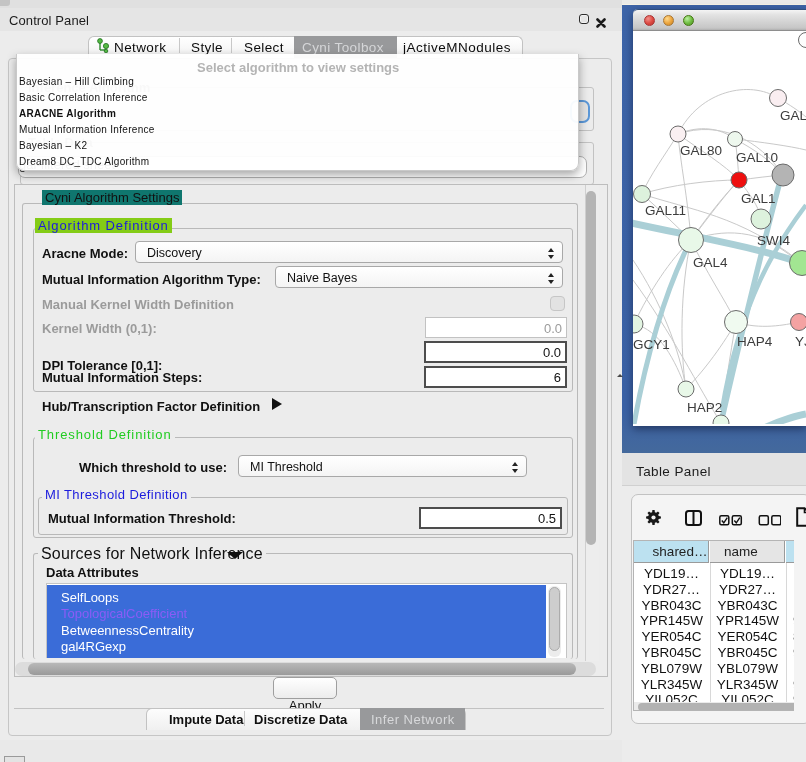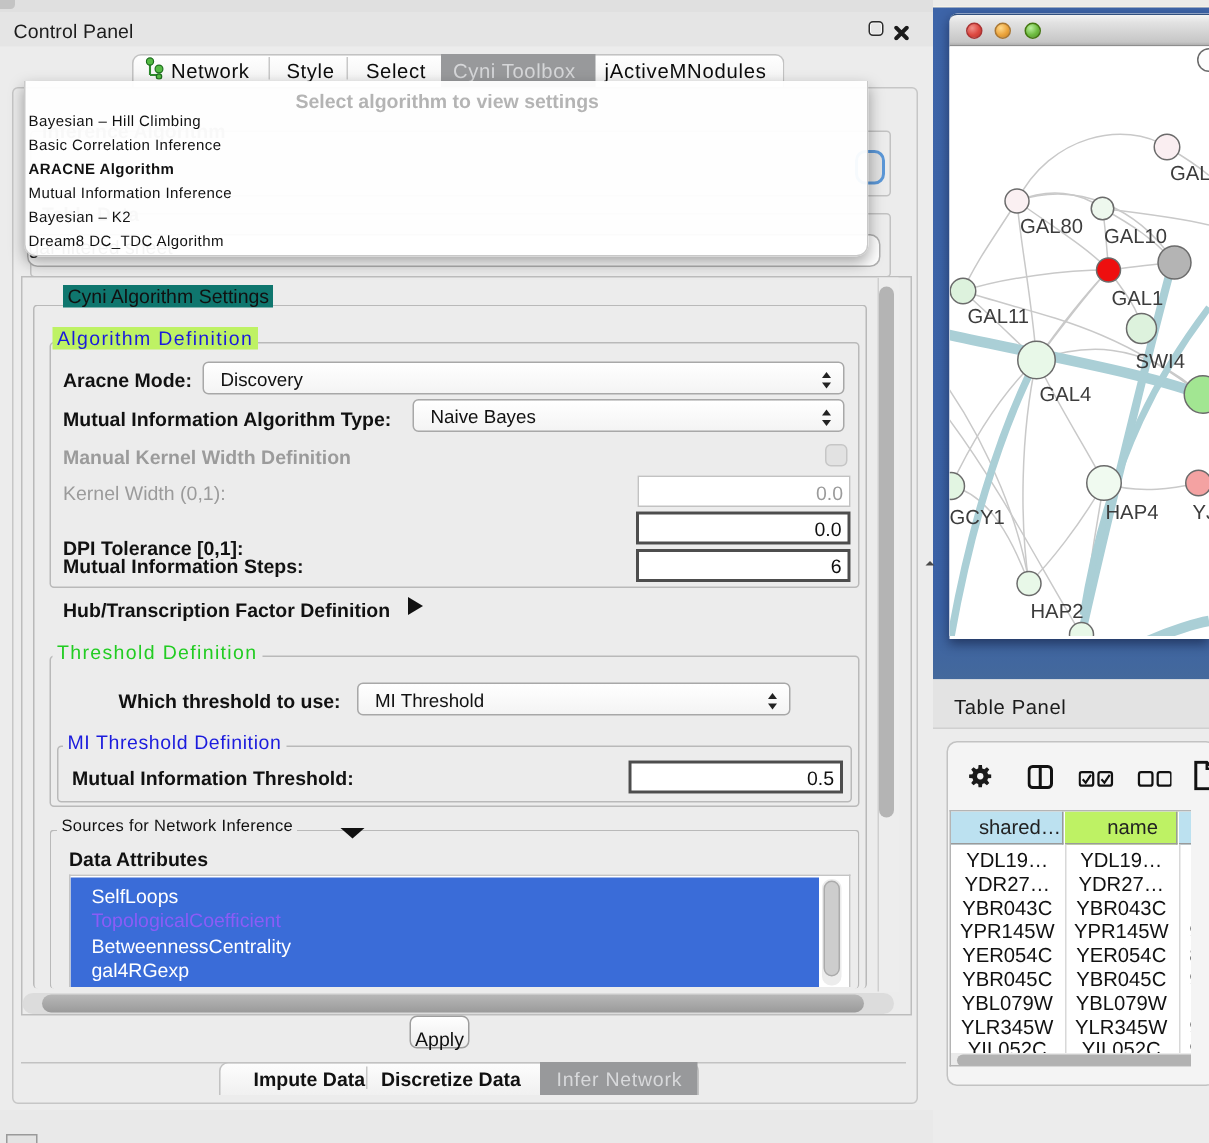--- a/index.html
+++ b/index.html
@@ -55,33 +55,33 @@
 <div class="abs" style="left:18px;top:156px;width:569px;height:22px;border:1px solid #b0b0b0;border-radius:7px;background:#fff;"></div>
 <div class="abs" style="left:28px;top:80px;font-size:13px;font-weight:bold;color:#777;">Inference Algorithm</div>
 <div class="abs" style="left:28px;top:135px;font-size:13px;font-weight:bold;color:#777;">Table Data</div>
 <div class="abs" style="left:19px;top:157px;font-size:13px;color:#222;">gal-filtered sheet</div>
 <div class="abs" style="left:14px;top:184px;width:594px;height:493px;border:1px solid #bdbdbd;background:#ececec;"></div>
 
 <div class="abs" style="left:22px;top:203px;width:556px;height:456px;border:1px solid #b9b9b9;border-radius:3px;border-bottom:none;"></div>
 <div class="abs" style="left:42px;top:190px;background:#0f766e;padding:0 3px;font-size:13px;color:#111;">Cyni Algorithm Settings</div>
 
 <div class="abs" style="left:33px;top:228px;width:540px;height:164px;border:1px solid #b9b9b9;border-radius:3px;"></div>
-<div class="abs" style="left:35px;top:218px;background:#bef264;padding:0 3px;font-size:13px;letter-spacing:0.9px;color:#1b1bdd;">Algorithm Definition</div>
+<div class="abs" style="left:35px;top:218px;background:#84cc16;padding:0 3px;font-size:13px;letter-spacing:0.9px;color:#1b1bdd;">Algorithm Definition</div>
 
 <div class="abs" style="left:42px;top:246px;font-size:13px;font-weight:bold;color:#111;">Aracne Mode:</div>
 <div class="abs combo" style="left:135px;top:241px;width:428px;height:22px;">
   <span class="ctext">Discovery</span>
 </div>
 <div class="abs" style="left:42px;top:272px;font-size:13px;font-weight:bold;color:#111;">Mutual Information Algorithm Type:</div>
 <div class="abs combo" style="left:275px;top:266px;width:288px;height:22px;">
   <span class="ctext">Naive Bayes</span>
 </div>
 <div class="abs" style="left:42px;top:297px;font-size:13px;font-weight:bold;color:#9b9b9b;">Manual Kernel Width Definition</div>
 <div class="abs" style="left:550px;top:296px;width:15px;height:15px;background:#e2e2e2;border:1px solid #c6c6c6;border-radius:4px;"></div>
-<div class="abs" style="left:42px;top:321px;font-size:13px;font-weight:normal;color:#9b9b9b;">Kernel Width (0,1):</div>
+<div class="abs" style="left:42px;top:321px;font-size:13px;font-weight:bold;color:#9b9b9b;">Kernel Width (0,1):</div>
 <div class="abs" style="left:425px;top:317px;width:142px;height:21px;background:#fff;border:1px solid #c2c2c2;font-size:13px;color:#9b9b9b;text-align:right;padding:3px 4px 0 0;">0.0</div>
 <div class="abs" style="left:42px;top:358px;font-size:13px;font-weight:bold;color:#111;">DPI Tolerance [0,1]:</div>
 <div class="abs" style="left:424px;top:341px;width:143px;height:22px;background:#fff;border:2px solid #4d4d4d;font-size:13px;color:#111;text-align:right;padding:2px 4px 0 0;">0.0</div>
 <div class="abs" style="left:42px;top:370px;font-size:13px;font-weight:bold;color:#111;">Mutual Information Steps:</div>
 <div class="abs" style="left:424px;top:366px;width:143px;height:22px;background:#fff;border:2px solid #4d4d4d;font-size:13px;color:#111;text-align:right;padding:2px 4px 0 0;">6</div>
 
 <div class="abs" style="left:42px;top:399px;font-size:13px;font-weight:bold;color:#111;">Hub/Transcription Factor Definition</div>
 <div class="abs" style="left:272px;top:398px;width:0;height:0;border-left:10px solid #111;border-top:6.5px solid transparent;border-bottom:6.5px solid transparent;"></div>
 
 <div class="abs" style="left:33px;top:437px;width:540px;height:101px;border:1px solid #b9b9b9;border-radius:3px;"></div>
@@ -90,41 +90,41 @@
 <div class="abs combo" style="left:238px;top:455px;width:289px;height:22px;">
   <span class="ctext">MI Threshold</span>
 </div>
 
 <div class="abs" style="left:38px;top:497px;width:530px;height:38px;border:1px solid #b9b9b9;border-radius:3px;"></div>
 <div class="abs" style="left:42px;top:487px;background:#ececec;padding:0 3px;font-size:13px;letter-spacing:0.4px;color:#1b1bdd;">MI Threshold Definition</div>
 <div class="abs" style="left:48px;top:511px;font-size:13px;font-weight:bold;color:#111;">Mutual Information Threshold:</div>
 <div class="abs" style="left:419px;top:507px;width:143px;height:22px;background:#fff;border:2px solid #4d4d4d;font-size:13px;color:#111;text-align:right;padding:2px 4px 0 0;">0.5</div>
 
 <div class="abs" style="left:33px;top:553px;width:540px;height:106px;border:1px solid #b9b9b9;border-radius:3px;border-bottom:none;"></div>
-<div class="abs" style="left:38px;top:545px;background:#ececec;padding:0 3px;font-size:11px;letter-spacing:0.2px;color:#111;">Sources for Network Inference</div>
+<div class="abs" style="left:38px;top:545px;background:#ececec;padding:0 3px;font-size:16px;letter-spacing:0.2px;color:#111;">Sources for Network Inference</div>
 <div class="abs" style="left:227px;top:552px;width:0;height:0;border-top:7px solid #111;border-left:8.5px solid transparent;border-right:8.5px solid transparent;"></div>
 <div class="abs" style="left:46px;top:565px;font-size:13px;font-weight:bold;color:#111;">Data Attributes</div>
 
 <div class="abs" style="left:46px;top:583px;width:521px;height:75px;background:#fff;border:1px solid #c4c4c4;border-bottom:none;overflow:hidden;">
   <div style="position:absolute;left:0;top:1px;width:499px;height:74px;background:#3a6cd8;"></div>
   <div style="position:absolute;left:14px;top:6px;font-size:13px;color:#fff;">SelfLoops</div>
   <div style="position:absolute;left:14px;top:22px;font-size:13px;color:#8b5cf6;">TopologicalCoefficient</div>
   <div style="position:absolute;left:14px;top:38.5px;font-size:13px;color:#fff;">BetweennessCentrality</div>
   <div style="position:absolute;left:14px;top:55px;font-size:13px;color:#fff;">gal4RGexp</div>
   <div style="position:absolute;left:501px;top:2px;width:13px;height:71px;background:#ececec;border-radius:6px;"></div>
   <div style="position:absolute;left:502px;top:3px;width:11px;height:64px;background:#cdcdcd;border:1px solid #ababab;border-radius:6px;"></div>
 </div>
 
 <div class="abs" style="left:15px;top:662px;width:581px;height:14px;background:#dcdcdc;border-radius:7px;"></div>
 <div class="abs" style="left:28px;top:663px;width:548px;height:12px;background:linear-gradient(#b8b8b8,#9a9a9a);border-radius:6px;"></div>
 
 <div class="abs" style="left:585px;top:185px;width:14px;height:476px;background:#ededed;border-left:1px solid #cfcfcf;"></div>
 <div class="abs" style="left:586px;top:191px;width:10px;height:354px;background:#b4b4b4;border-radius:5px;"></div>
 
-<div class="abs" style="left:273px;top:677px;width:40px;height:22px;background:linear-gradient(#ffffff,#ececec);border:1px solid #9e9e9e;border-radius:5px;text-align:center;font-size:13px;color:#111;padding-top:7px;">Apply</div>
+<div class="abs" style="left:273px;top:677px;width:64px;height:22px;background:linear-gradient(#ffffff,#ececec);border:1px solid #9e9e9e;border-radius:5px;text-align:center;font-size:13px;color:#111;padding-top:20px;">Apply</div>
 
 <div class="abs" style="left:14px;top:708px;width:590px;height:1px;background:#c2c2c2;"></div>
 <div class="abs" style="left:146px;top:708px;width:320px;height:22px;background:linear-gradient(#fdfdfd,#f0f0f0);border:1px solid #c2c2c2;border-bottom:none;border-radius:6px 6px 0 0;"></div>
 <div class="abs" style="left:169px;top:712px;font-size:13px;font-weight:bold;color:#111;">Impute Data</div>
 <div class="abs" style="left:244px;top:711px;width:1px;height:15px;background:#c8c8c8;"></div>
 <div class="abs" style="left:254px;top:712px;font-size:13px;font-weight:bold;color:#111;">Discretize Data</div>
 <div class="abs" style="left:360px;top:708px;width:105px;height:22px;background:#98999b;"></div>
 <div class="abs" style="left:371px;top:712px;font-size:13px;letter-spacing:0.5px;color:#d8d9db;">Infer Network</div>
 
 <div class="abs" style="left:617px;top:374px;width:0;height:0;border-left:3px solid transparent;border-right:3px solid transparent;border-bottom:3.5px solid #4a4a4a;"></div>
@@ -252,21 +252,21 @@
 </div>
 <div class="abs" style="left:796px;top:507px;width:14px;height:20px;">
 <svg width="14" height="20" viewBox="0 0 14 20">
 <path d="M1.2,1.2 L8.5,1.2 L12.8,5.5 L12.8,18.8 L1.2,18.8 Z" fill="#f4f4f4" stroke="#111" stroke-width="2"></path>
 <path d="M8.5,1.2 L8.5,5.5 L12.8,5.5" fill="none" stroke="#111" stroke-width="1.6"></path>
 </svg>
 </div>
 
 <div class="abs" style="left:633px;top:540px;width:161px;height:171px;background:#fff;border:1px solid #b4b4b4;border-right:none;overflow:hidden;">
   <div style="position:absolute;left:0;top:0;width:75px;height:22px;background:#bce1f0;border-right:1px solid #9a9a9a;border-bottom:1px solid #9a9a9a;text-align:center;font-size:13.5px;color:#222;padding:3px 0 0 18px;">shared…</div>
-  <div style="position:absolute;left:76px;top:0;width:75px;height:22px;background:#bef264;border-right:1px solid #9a9a9a;border-bottom:1px solid #9a9a9a;text-align:right;font-size:13.5px;color:#222;padding:3px 12px 0 14px;">name</div>
+  <div style="position:absolute;left:76px;top:0;width:75px;height:22px;background:#e5e5e5;border-right:1px solid #9a9a9a;border-bottom:1px solid #9a9a9a;text-align:left;font-size:13.5px;color:#222;padding:3px 12px 0 14px;">name</div>
   <div style="position:absolute;left:152px;top:0;width:21px;height:22px;background:#bce1f0;border-bottom:1px solid #9a9a9a;font-size:13.5px;color:#222;padding:3px 0 0 14px;">A</div>
   <div style="position:absolute;left:76px;top:22px;width:1px;height:142px;background:#d8d8d8;"></div>
   <div style="position:absolute;left:152px;top:22px;width:1px;height:142px;background:#d8d8d8;"></div>
   <div style="position:absolute;left:0;top:22px;width:172px;font-size:13.5px;color:#111;">
   <div style="position:absolute;left:0;top:3.0px;width:75px;text-align:center;">YDL19…</div>
   <div style="position:absolute;left:76px;top:3.0px;width:75px;text-align:center;">YDL19…</div>
   <div style="position:absolute;left:159px;top:3.0px;">13</div>
   <div style="position:absolute;left:0;top:18.8px;width:75px;text-align:center;">YDR27…</div>
   <div style="position:absolute;left:76px;top:18.8px;width:75px;text-align:center;">YDR27…</div>
   <div style="position:absolute;left:159px;top:18.8px;">12</div>

